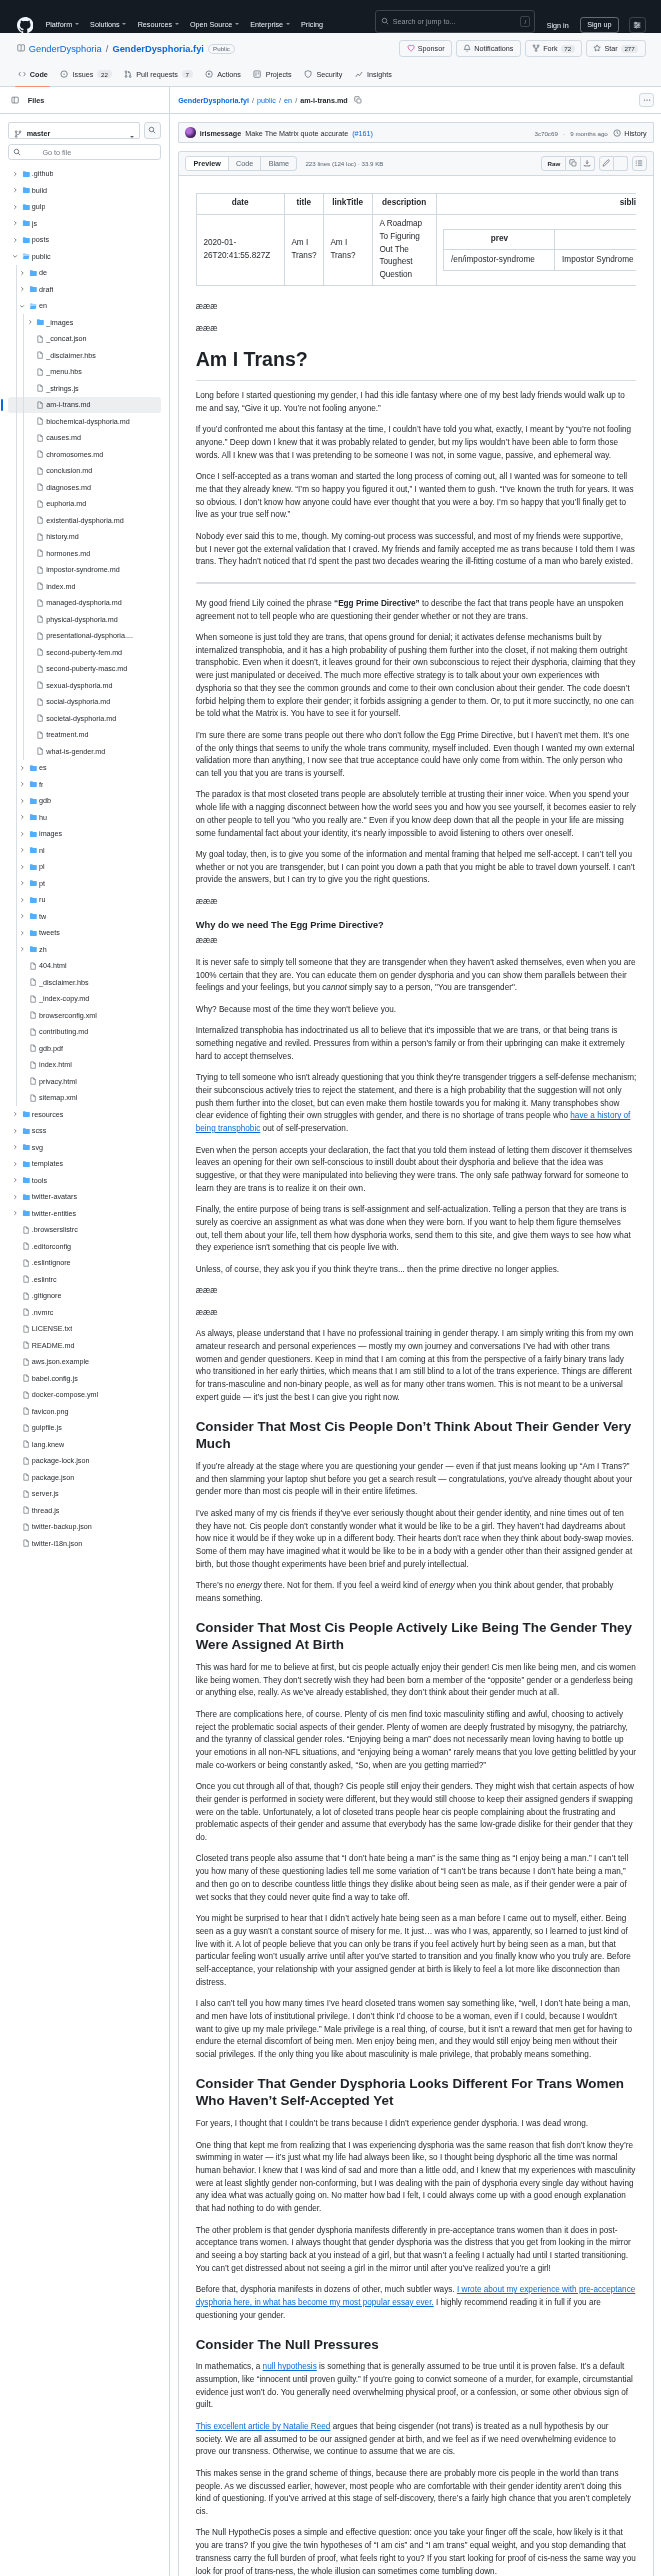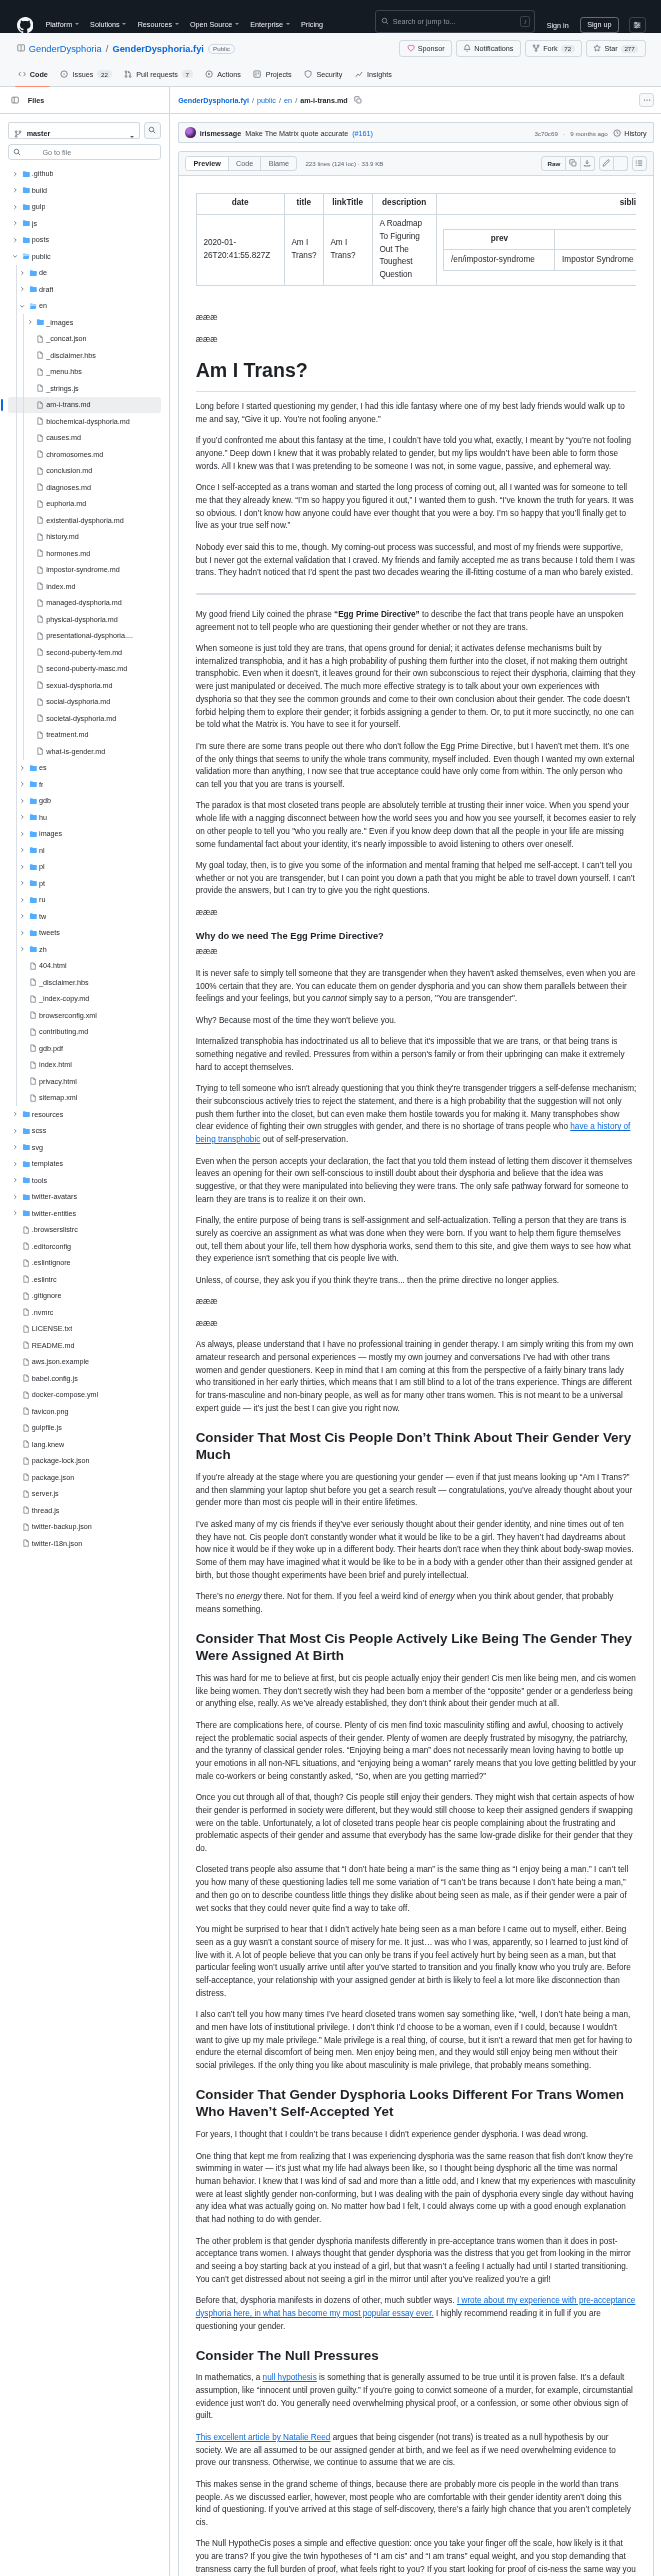--- a/index.html
+++ b/index.html
@@ -96,21 +96,21 @@
   .solo{border-radius:3.1px !important;border-left:0.5px solid #d1d9e0 !important}
 
   
   .markdown{padding:16.5px;font-size:8.2px;line-height:1.55;color:#1f2328}
   .markdown p{margin-bottom:8.8px}
   .markdown h1{font-size:19.6px;font-weight:700;padding-bottom:5.2px;border-bottom:0.5px solid #d8dee4;margin:4.1px 0 9.3px}
   .markdown h2{font-size:13.4px;font-weight:700;margin:13.4px 0 8.2px;line-height:1.3}
   .markdown h4{font-size:9.3px;font-weight:700;margin:9.3px 0 3.1px}
   .markdown a{color:#0969da;text-decoration:underline}
   .md-hr{height:2.1px;background:#d8dee4;border:0;border-radius:1px;margin:13.4px 0}
-  .table-wrap{overflow:hidden;margin-bottom:26px}
+  .table-wrap{overflow:hidden;margin-bottom:15px}
   .md-table{border-collapse:collapse;font-size:8.2px;width:639px;table-layout:fixed}
   .md-table th,.md-table td{border:0.5px solid #d1d9e0;padding:3.6px 6.7px;vertical-align:middle}
   .md-table th{font-weight:700;text-align:center}
   .md-table td{text-align:left}
   .nested-table{border-collapse:collapse;font-size:8.2px;width:330px;table-layout:fixed}
   .nested-table th,.nested-table td{border:0.5px solid #d1d9e0;padding:3.6px 6.7px;white-space:nowrap;overflow:hidden}
   .nested-table th{font-weight:700;text-align:center}
   .nested-table td{text-align:left}
 </style>
 </head>

